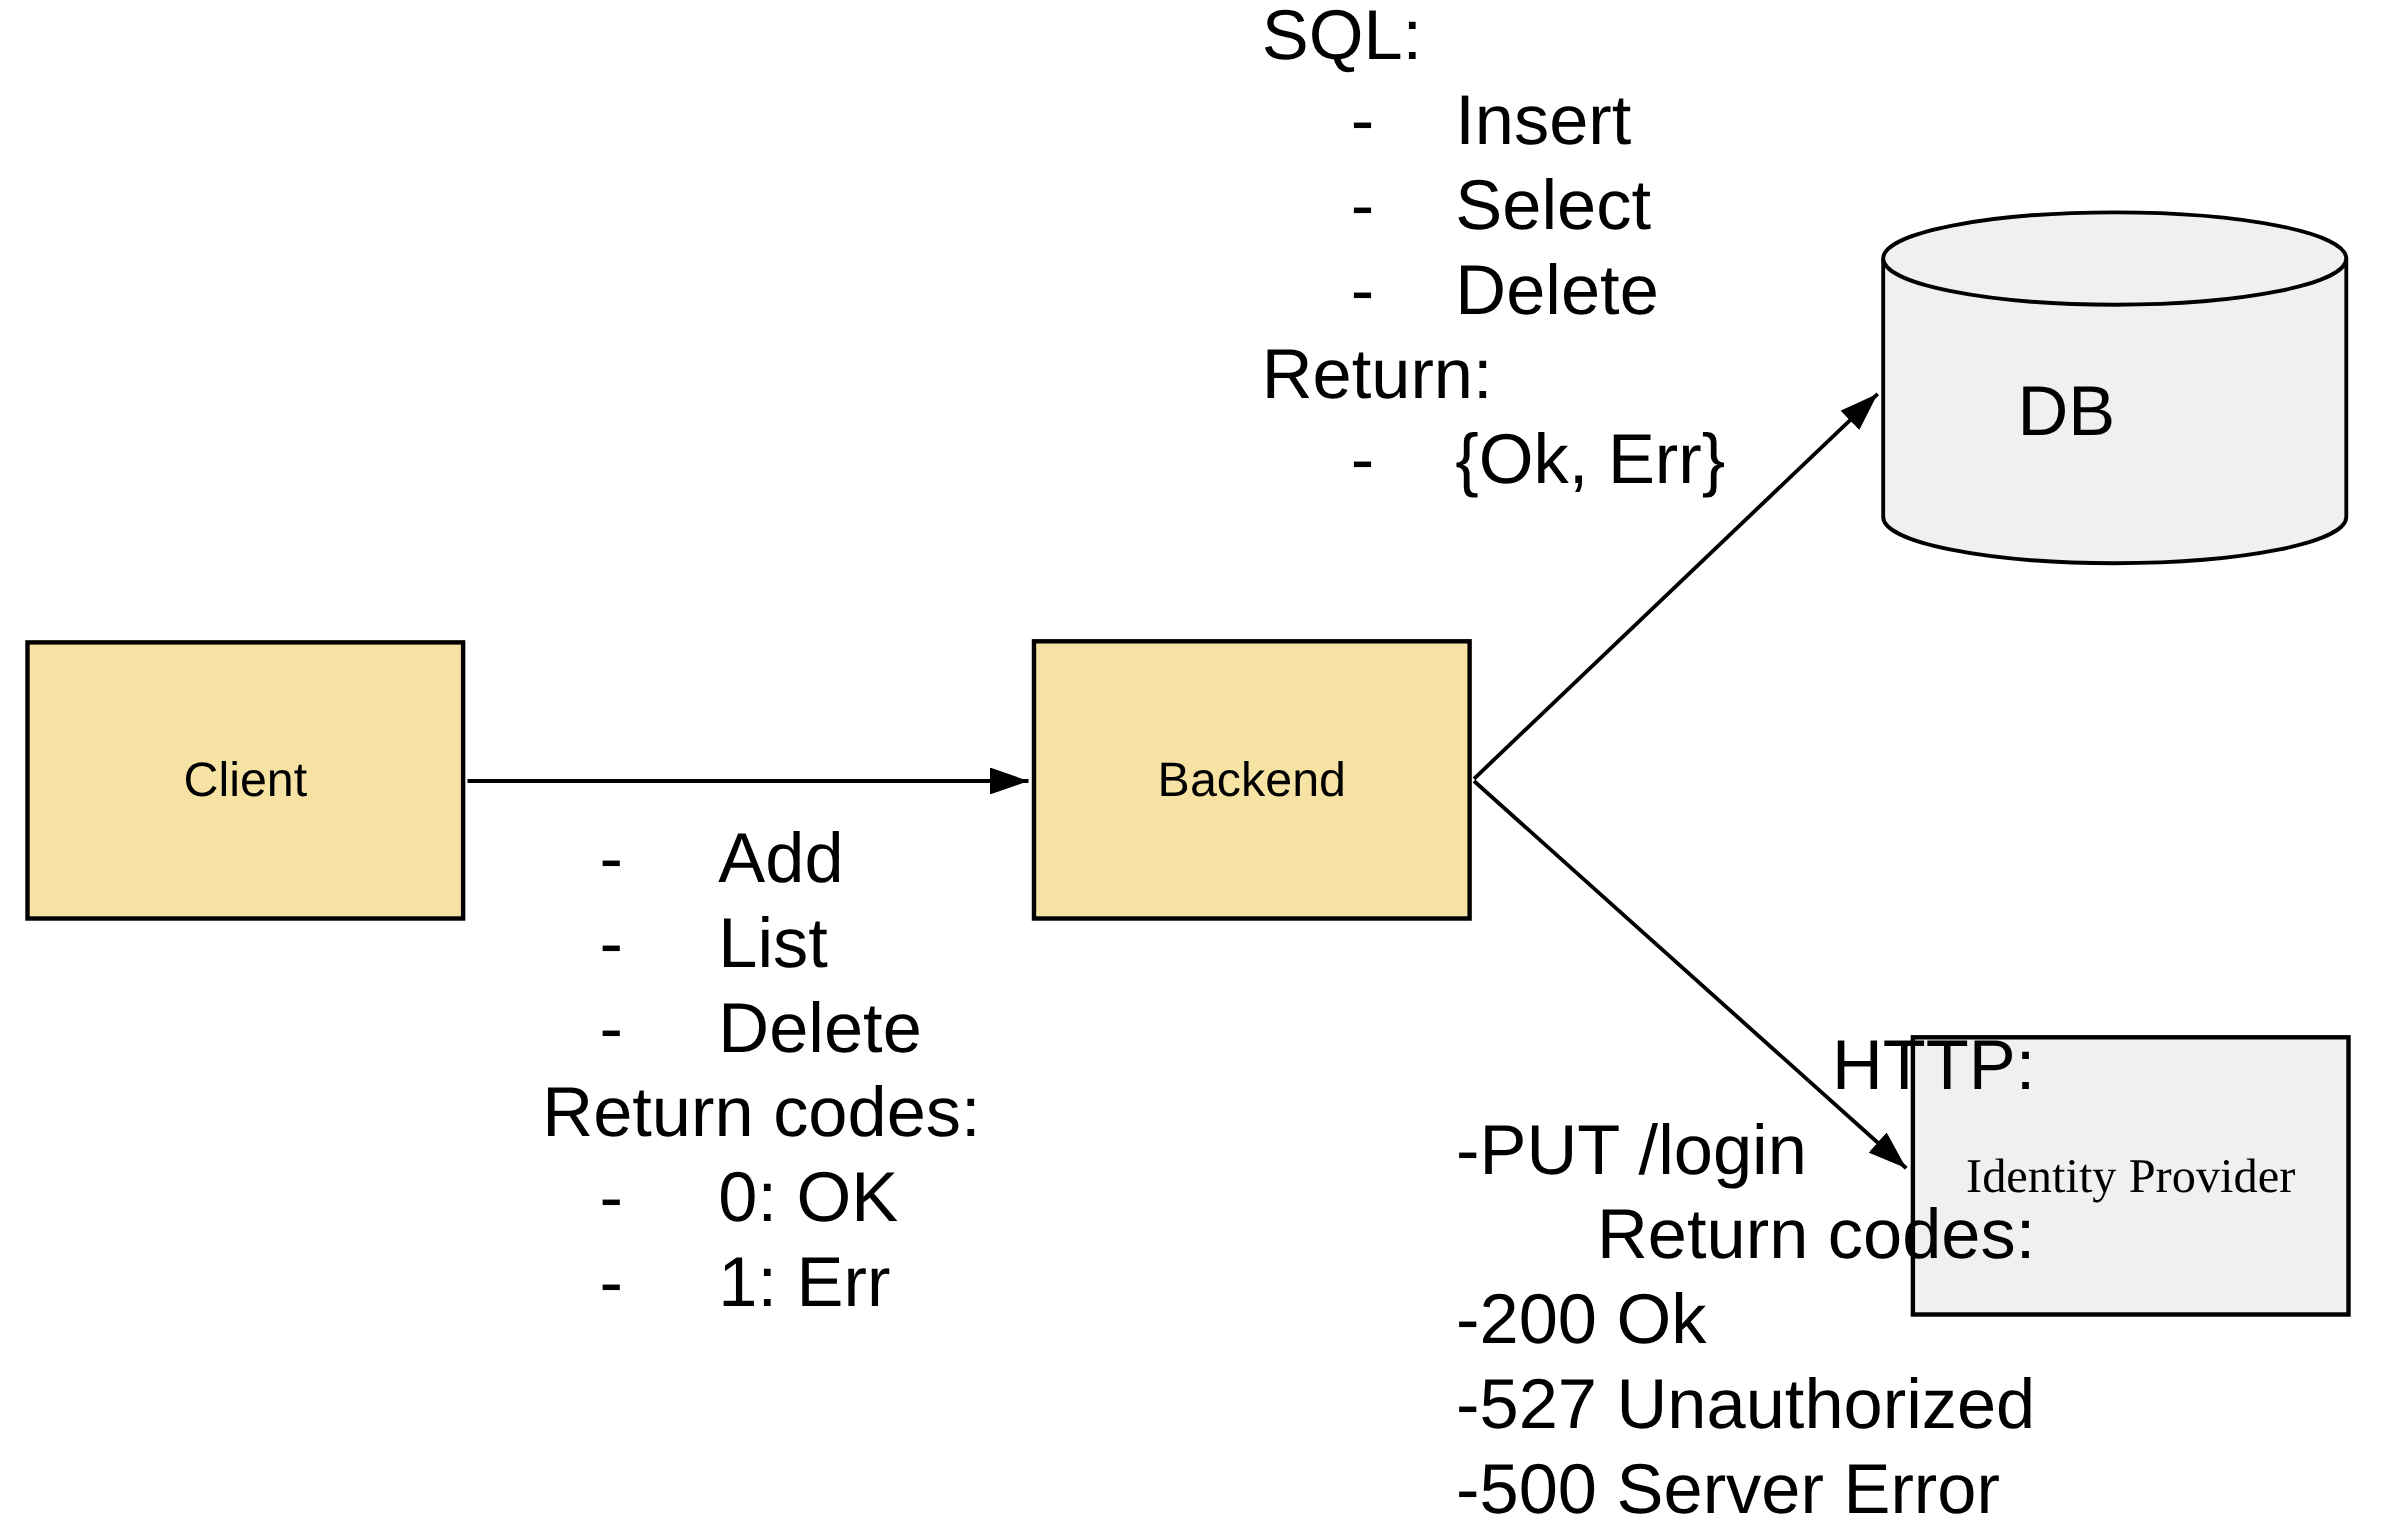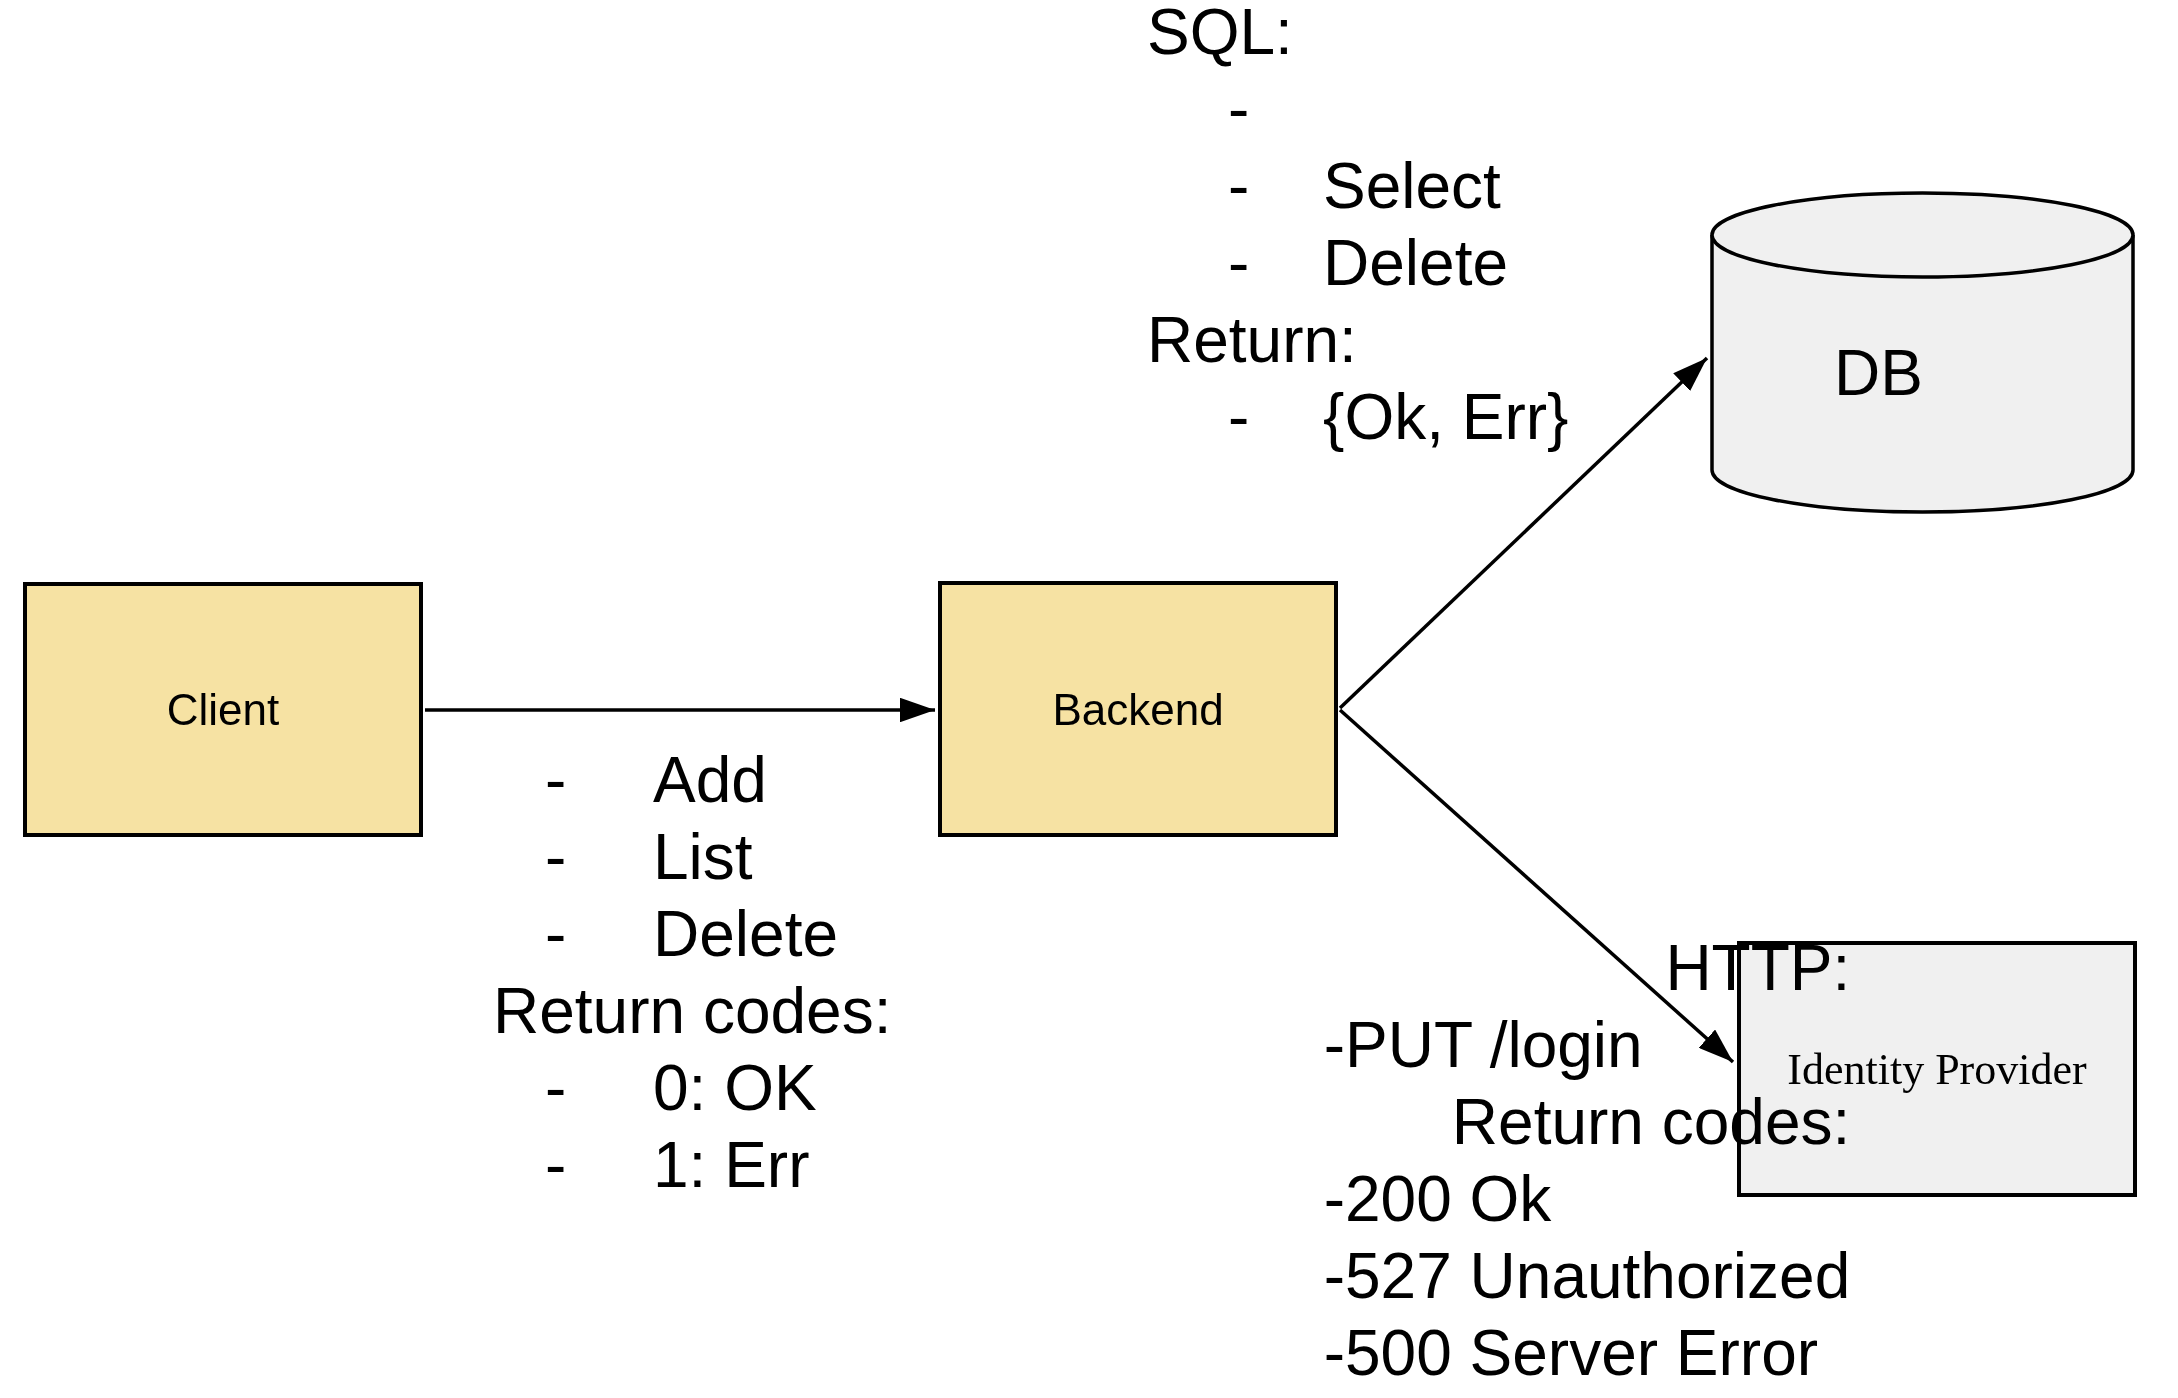--- a/index.html
+++ b/index.html
@@ -91,20 +91,21 @@
   </div>
 
   <div class="db-label">
     <span>DB</span>
   </div>
 
   <div class="note note-sql">
     <div class="line">SQL:</div>
     <div class="line item">
       <span class="dash">-</span>
+      <span>Insert</span>
     </div>
     <div class="line item">
       <span class="dash">-</span>
       <span>Select</span>
     </div>
     <div class="line item">
       <span class="dash">-</span>
       <span>Delete</span>
     </div>
     <div class="line">Return:</div>

